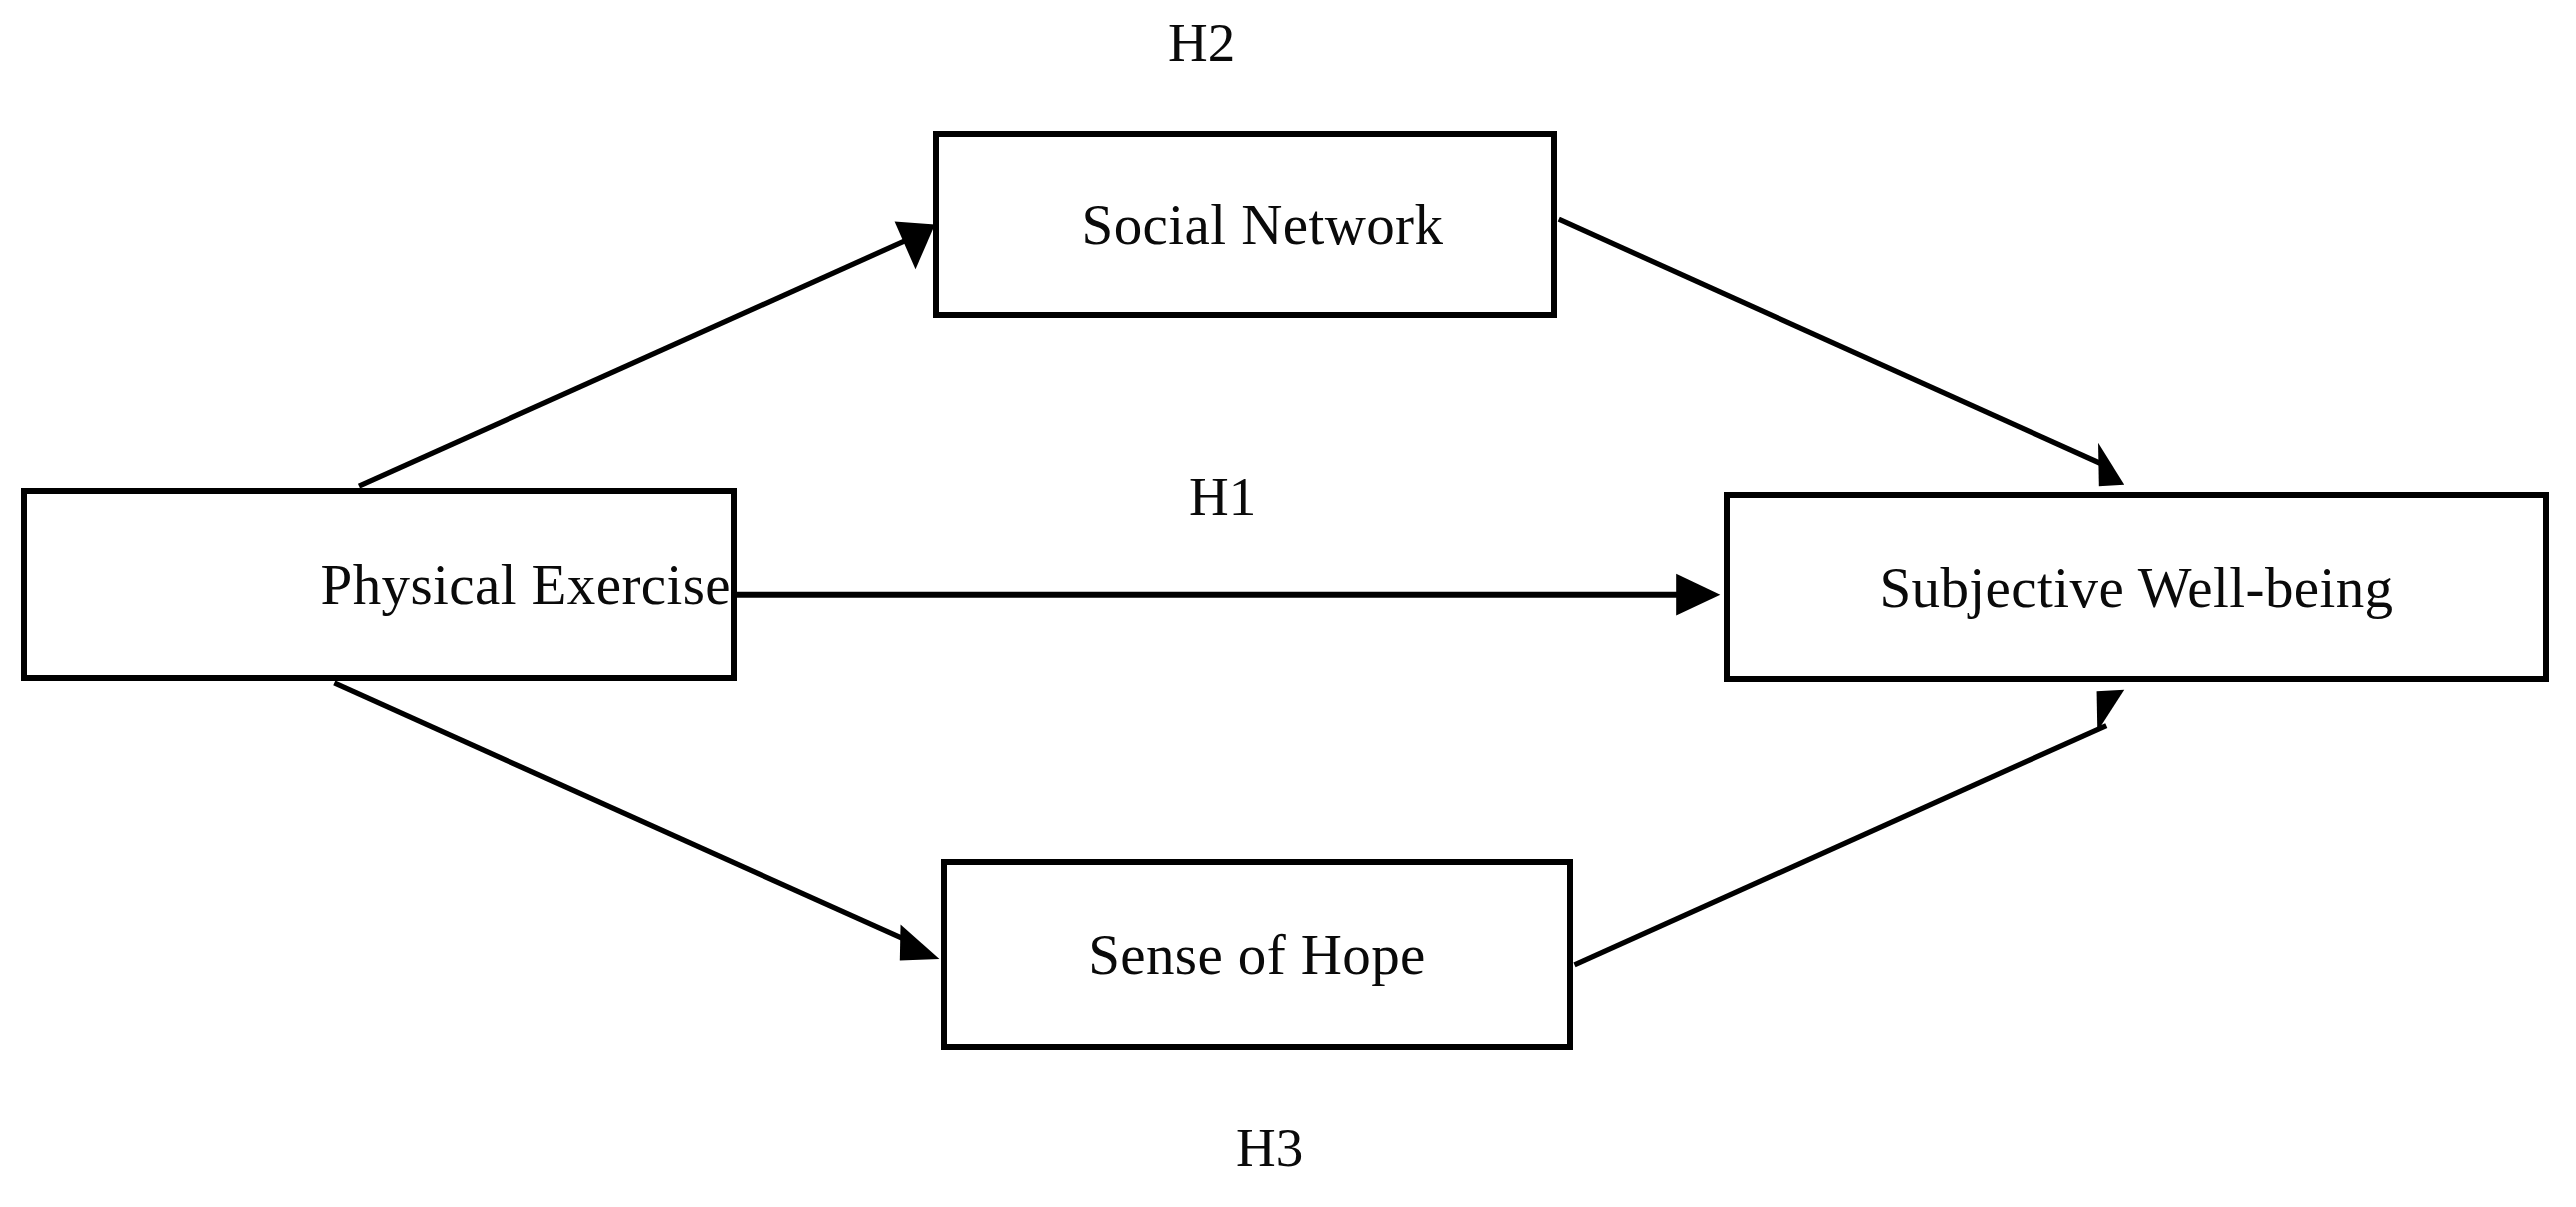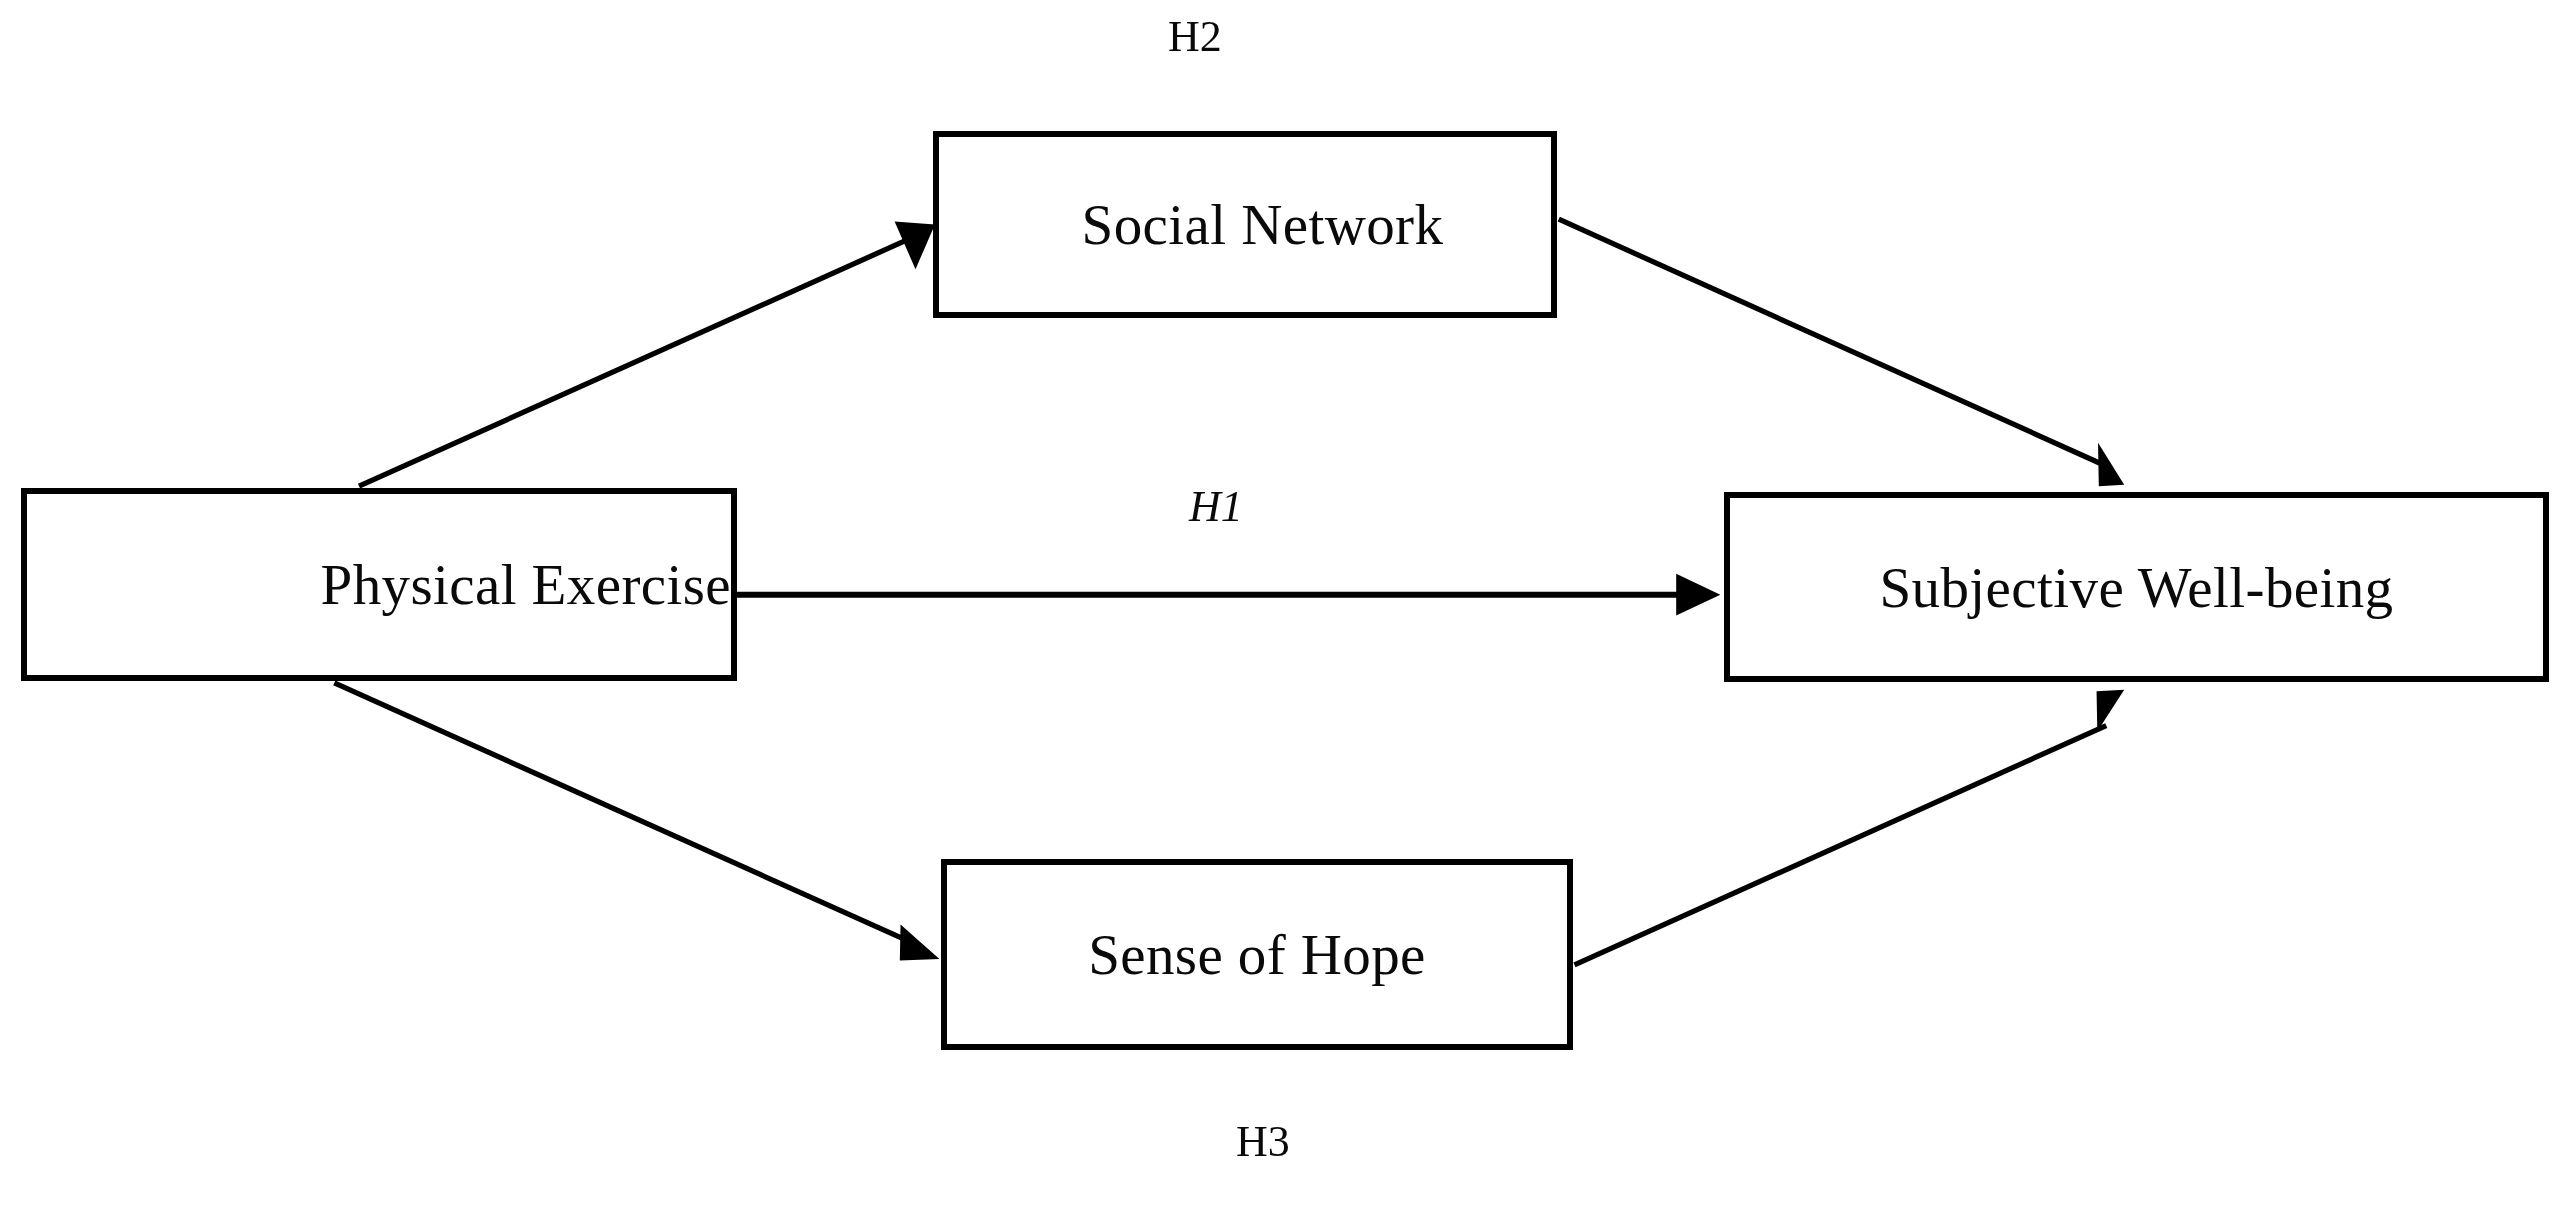--- a/index.html
+++ b/index.html
@@ -38,37 +38,37 @@
     font-size: 57px;
     line-height: 1;
     color: #0a0a0a;
     letter-spacing: 0.4px;
     white-space: nowrap;
     user-select: none;
   }
   .hyp-label {
     position: absolute;
     font-family: "Liberation Serif", "DejaVu Serif", serif;
-    font-size: 44px;
+    font-size: 55px;
     line-height: 1;
     color: #0a0a0a;
     white-space: nowrap;
     z-index: 4;
     user-select: none;
   }
 
   
   #node-physical-exercise { left: 21px;   top: 488px;  width: 716px;  height: 193px; justify-content: flex-end; }
   #node-social-network    { left: 933px; top: 131px;  width: 624px;  height: 187px; padding-left: 35px; }
   #node-sense-of-hope     { left: 941px; top: 859px; width: 632px;  height: 191px; }
   #node-subjective-wb     { left: 1724px; top: 492px;  width: 825px; height: 190px; }
 
   
   #label-h2 { left: 1168px; top: 15px;   }
-  #label-h1 { left: 1189px; top: 485px; font-style: italic;  }
+  #label-h1 { left: 1189px; top: 469px;  }
   #label-h3 { left: 1236px; top: 1120px; }
 </style>
 </head>
 <body>
 
 <div id="canvas">
 
   <svg id="diagram-svg" viewBox="0 0 3444 1615" xmlns="http://www.w3.org/2000/svg">
 
     <g>

